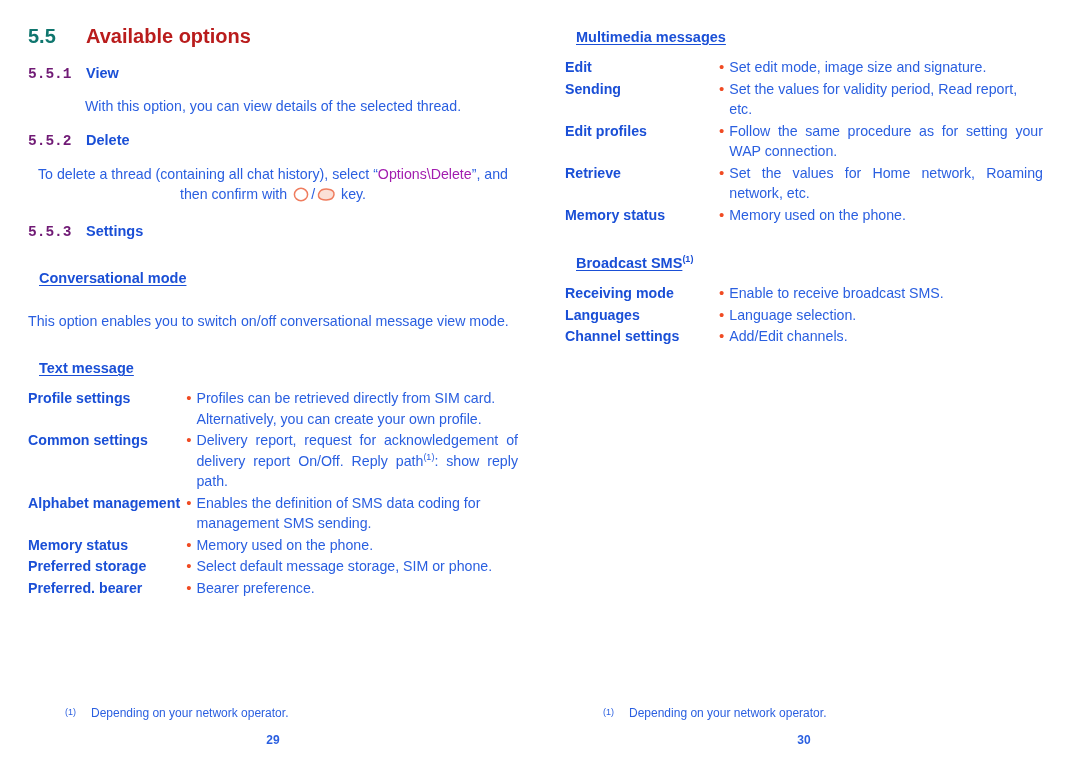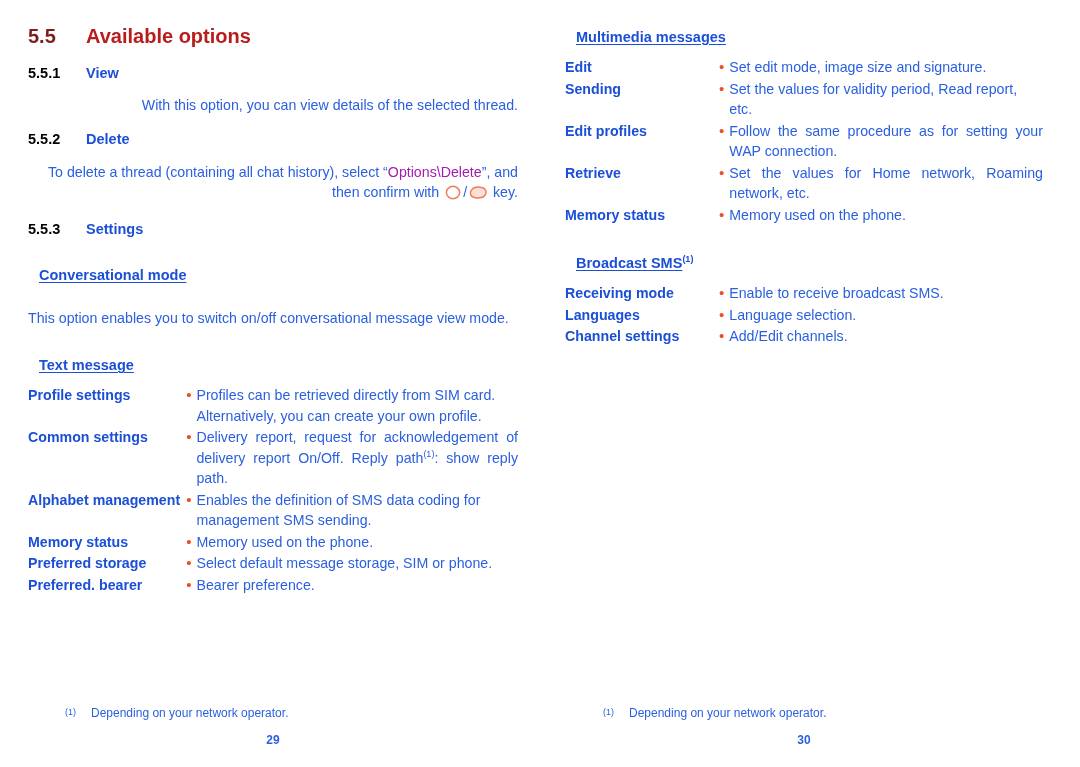--- a/index.html
+++ b/index.html
@@ -30,38 +30,39 @@
   
   .h-major {
     margin: 0;
     padding-top: 24px;
     font-size: 20px;
     font-weight: bold;
     line-height: 1.25;
     white-space: nowrap;
   }
   .h-major .num {
-    color: #7f1d1d;
+    color: #0f766e;
     display: inline-block;
     width: 58px;
   }
   .h-major .ttl { color: #b91c1c; }
 
   .h-sub {
     margin: 0;
     padding-top: 16px;
     font-size: 14.5px;
     font-weight: bold;
     line-height: 1.2;
     white-space: nowrap;
   }
   .h-sub .num {
-    color: #000000;
+    color: #701a75;
     display: inline-block;
     width: 58px;
+    font-family: Liberation Mono, monospace;
   }
   .h-sub .ttl { color: #1a4fd6; }
 
   .h-underline {
     margin: 11px;
     padding-top: 17px;
     font-size: 14.5px;
     font-weight: bold;
     color: #1a4fd6;
     line-height: 1.25;
@@ -73,21 +74,21 @@
 
   
   .para {
     margin: 0;
     padding-top: 13px;
     font-size: 14.2px;
     line-height: 20px;
     color: #2a5fe0;
     text-align: justify;
   }
-  .para.nojust { text-align: right; }
+  .para.nojust { text-align: center; }
   .para b { color: #a21caf; font-weight: normal; }
 
   
   .deftable {
     width: 100%;
     border-collapse: collapse;
     margin-top: 4px;
   }
   .deftable td {
     vertical-align: top;

